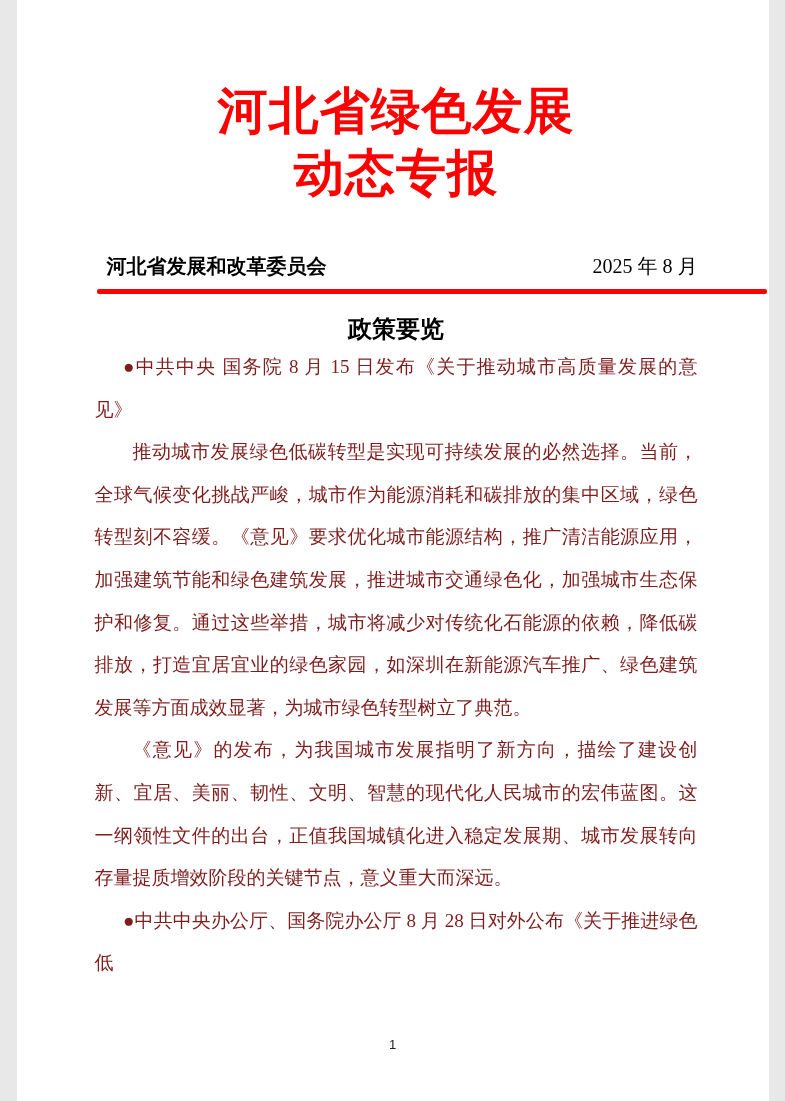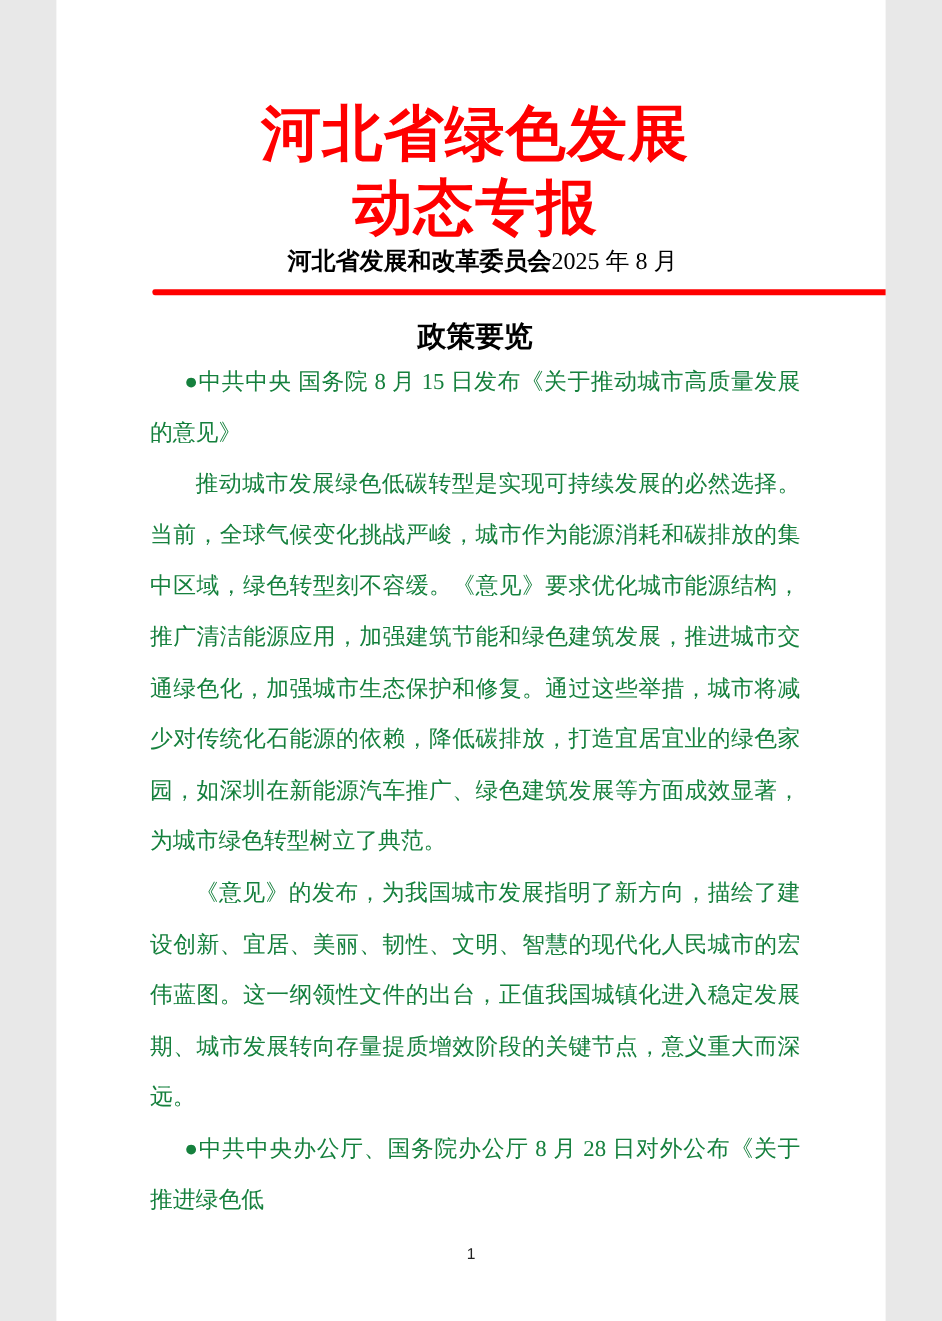--- a/index.html
+++ b/index.html
@@ -2,21 +2,21 @@
 <html><head>
 <meta charset="utf-8">
 <style>
   html, body {
     margin: 0;
     padding: 0;
     background: #e8e8e8;
   }
   .page {
     position: relative;
-    width: 691px;
+    width: 752px;
     height: 1101px;
     margin: 0 auto;
     background: #ffffff;
     overflow: hidden;
     font-family: "Liberation Serif", "DejaVu Serif", serif;
     color: #1a1a1a;
   }
   .content {
     margin-left: 78px;
     margin-right: 71px; 
@@ -32,22 +32,23 @@
   }
   .issue-line {
     margin-top: 50px;
     text-align: center;
     font-size: 20px;
     line-height: 28px;
     font-weight: bold;
     color: #000000;
   }
   .publisher-row {
+    margin-top: 48px;
     display: flex;
-    justify-content: center;
+    justify-content: space-between;
     align-items: baseline;
     line-height: 28px;
     padding-left: 12px;
   }
   .publisher-name {
     font-size: 20px;
     font-weight: bold;
     color: #000000;
     font-family: "Liberation Sans", "DejaVu Sans", sans-serif;
   }
@@ -72,21 +73,21 @@
     font-weight: bold;
     color: #000000;
   }
   .paragraphs {
     margin-top: 1px;
   }
   .para {
     margin: 0;
     font-size: 19px;
     line-height: 42.6px;
-    color: #15803d;
+    color: #7f1d1d;
     text-align: justify;
     word-break: break-all;
   }
   .body-para  { text-indent: 2em; }
   .bullet-para { text-indent: 1.5em; }
   .page-number {
     position: absolute;
     left: 0;
     right: 0;
     top: 1036px;

